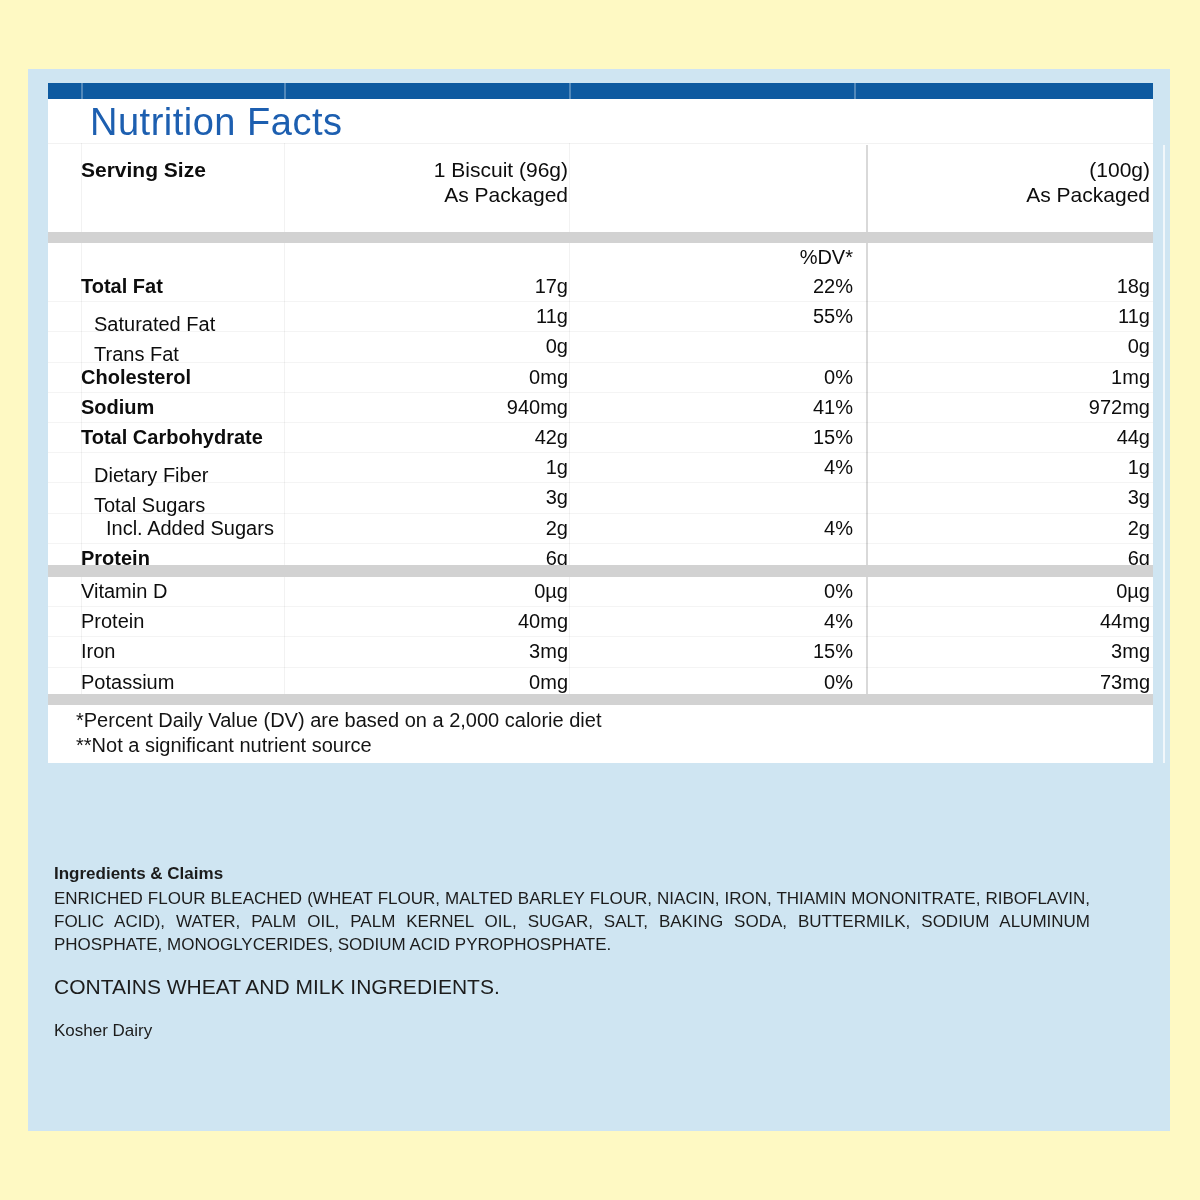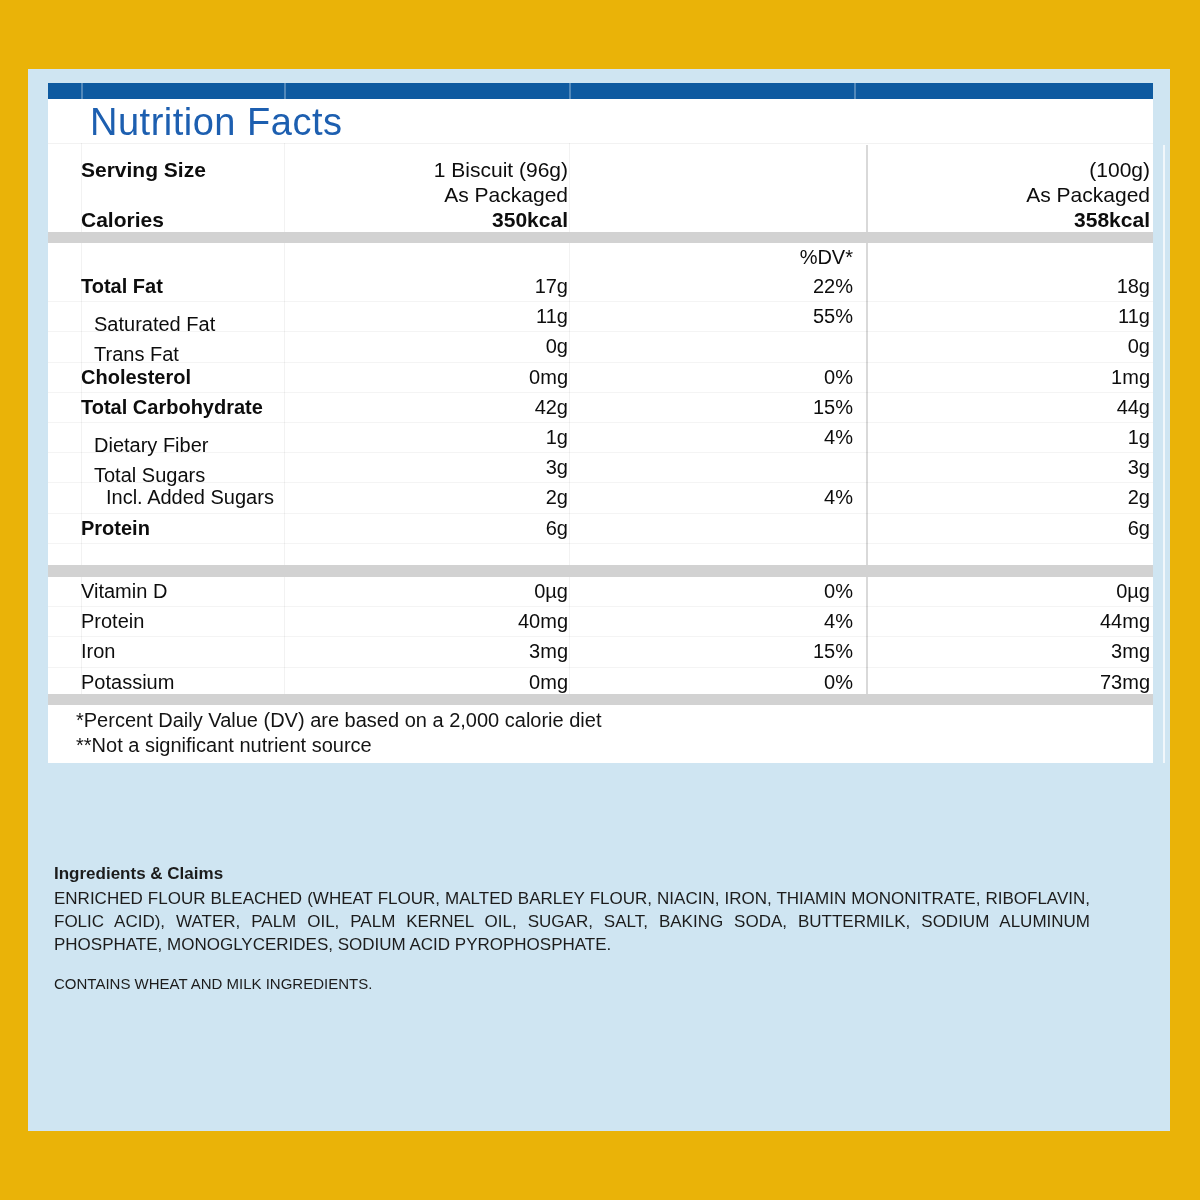--- a/index.html
+++ b/index.html
@@ -1,17 +1,17 @@
 <!DOCTYPE html>
 <html style="--panel: #cfe5f2; --bar: #0e5aa0; --title: #1d5fb0; --graybar: #d2d2d2;"><head>
 <meta charset="utf-8">
 <style>
   html,body{margin:0;padding:0;background:#ffffff;}
   .page{
-    position:relative;width:1200px;height:1200px;background:#eab308;overflow:hidden;
+    position:relative;width:1200px;height:1200px;background:#fef9c3;overflow:hidden;
     font-family:"Liberation Sans","DejaVu Sans",sans-serif;color:#0d0d0d;
   }
   .panel{position:absolute;left:28px;top:69px;width:1142px;height:1062px;background:var(--panel,#cfe5f2);}
   .bluebar{position:absolute;left:48px;top:83px;width:1105px;height:16px;background:var(--bar,#0e5aa0);}
   .bluebar .gap{position:absolute;top:0;width:2px;height:100%;background:rgba(255,255,255,0.28);}
   .white-area{position:absolute;left:48px;top:99px;width:1105px;height:664px;background:#ffffff;}
   
   .vline{position:absolute;width:1px;background:rgba(0,0,0,0.05);}
   .vline-divider{position:absolute;width:2px;background:#d9d9d9;}
   .vline-white{position:absolute;width:2px;background:rgba(255,255,255,0.7);}
@@ -48,21 +48,21 @@
   .main-rows{top:272px;}
   .vit-rows{top:577px;}
 
   .footnotes{
     position:absolute;left:76px;top:708px;font-size:20px;line-height:24.5px;color:#141414;
   }
 
   .ingredients{position:absolute;left:54px;width:1036px;color:#1c1c1c;}
   .ing-heading{top:864px;font-size:17px;font-weight:700;}
   .ing-text{top:887px;font-size:17px;line-height:23px;text-align:justify;}
-  .ing-contains{top:975px;font-size:15px;}
+  .ing-contains{top:975px;font-size:21px;}
   .ing-kosher{top:1021px;font-size:17px;}
 </style>
 </head>
 <body>
 
 <div class="page">
 
   <div class="panel"></div>
 
   <div class="bluebar">
@@ -86,25 +86,20 @@
   <div class="rowbox serving-block fs-serving">
     <div class="srow serv-row1">
       <span class="cell name bold">Serving Size</span>
       <span class="cell amount">1 Biscuit (96g)</span>
       <span class="cell per100">(100g)</span>
     </div>
     <div class="srow serv-row2">
       <span class="cell amount">As Packaged</span>
       <span class="cell per100">As Packaged</span>
     </div>
-    <div class="srow serv-row3">
-      <span class="cell name bold">Calories</span>
-      <span class="cell amount bold">350kcal</span>
-      <span class="cell per100 bold">358kcal</span>
-    </div>
   </div>
 
   <div class="graybar" style="top:232px;height:11px;"></div>
 
   <div class="rowbox dv-header-row fs-table">
     <span class="cell dv">%DV*</span>
   </div>
 
   <div class="rowbox main-rows fs-table" id="main-rows">
       <div class="trow">
@@ -125,20 +120,26 @@
     <span class="cell dv"></span>
     <span class="cell per100">0g</span>
   </div>
       <div class="trow">
     <span class="cell name bold">Cholesterol</span>
     <span class="cell amount">0mg</span>
     <span class="cell dv">0%</span>
     <span class="cell per100">1mg</span>
   </div>
       <div class="trow">
+    <span class="cell name bold">Sodium</span>
+    <span class="cell amount">940mg</span>
+    <span class="cell dv">41%</span>
+    <span class="cell per100">972mg</span>
+  </div>
+      <div class="trow">
     <span class="cell name bold">Total Carbohydrate</span>
     <span class="cell amount">42g</span>
     <span class="cell dv">15%</span>
     <span class="cell per100">44g</span>
   </div>
       <div class="trow">
     <span class="cell name ind1">Dietary Fiber</span>
     <span class="cell amount">1g</span>
     <span class="cell dv">4%</span>
     <span class="cell per100">1g</span>
@@ -195,14 +196,15 @@
   <div class="graybar" style="top:694px;height:11px;"></div>
 
   <div class="footnotes">
     <div>*Percent Daily Value (DV) are based on a 2,000 calorie diet</div>
     <div>**Not a significant nutrient source</div>
   </div>
 
   <div class="ingredients ing-heading" style="position:absolute;">Ingredients &amp; Claims</div>
   <div class="ingredients ing-text" style="position:absolute;">ENRICHED FLOUR BLEACHED (WHEAT FLOUR, MALTED BARLEY FLOUR, NIACIN, IRON, THIAMIN MONONITRATE, RIBOFLAVIN, FOLIC ACID), WATER, PALM OIL, PALM KERNEL OIL, SUGAR, SALT, BAKING SODA, BUTTERMILK, SODIUM ALUMINUM PHOSPHATE, MONOGLYCERIDES, SODIUM ACID PYROPHOSPHATE.</div>
   <div class="ingredients ing-contains" style="position:absolute;">CONTAINS WHEAT AND MILK INGREDIENTS.</div>
+  <div class="ingredients ing-kosher" style="position:absolute;">Kosher Dairy</div>
 
 </div>
 
 </body></html>

